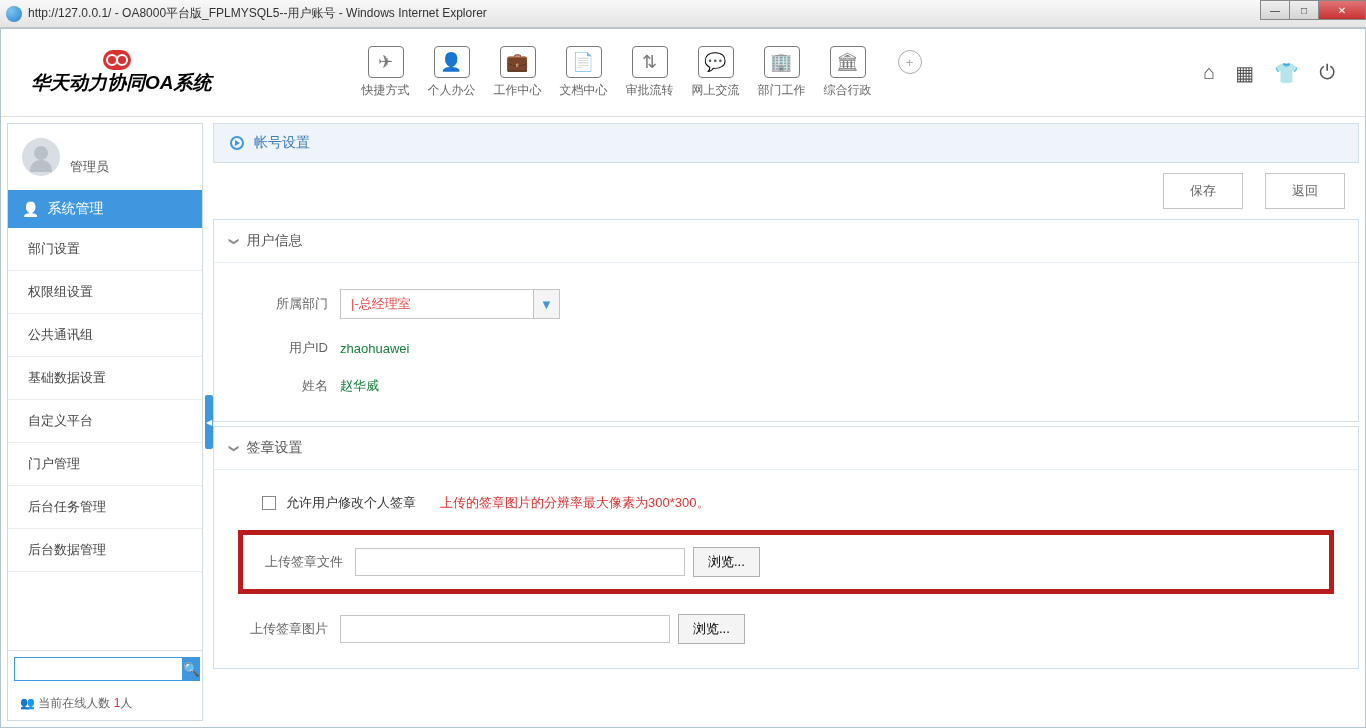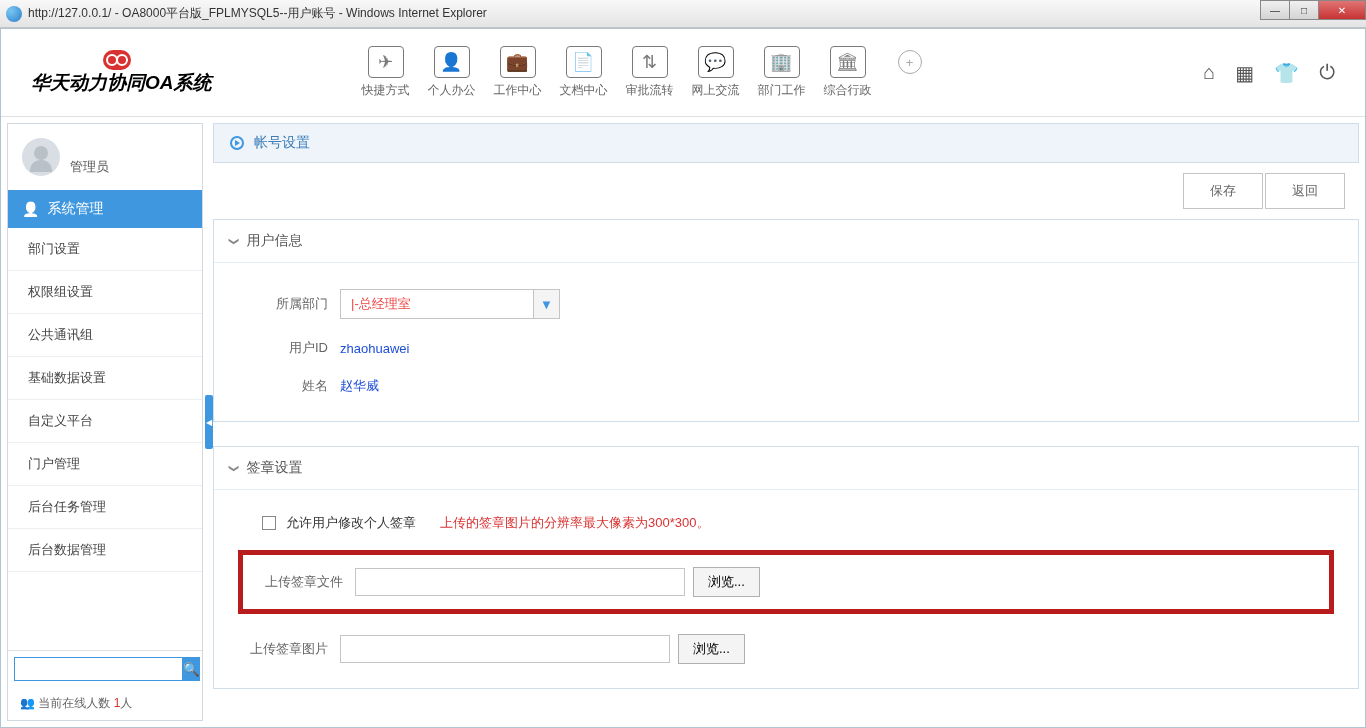--- a/index.html
+++ b/index.html
@@ -59,31 +59,31 @@
     .content { flex: 1; margin: 6px 6px 6px 0; overflow-y: auto; position: relative; }
     .content::-webkit-scrollbar { width: 14px; }
     .content::-webkit-scrollbar-thumb { background: #c8c8c8; }
     .content::-webkit-scrollbar-track { background: #f0f0f0; border-left: 1px solid #ddd; }
 
     .breadcrumb { background: #eef4fa; border: 1px solid #d0deea; padding: 10px 16px; margin-bottom: 10px; display: flex; align-items: center; }
     .breadcrumb .bullet { width: 14px; height: 14px; border: 2px solid #3e97df; border-radius: 50%; margin-right: 10px; position: relative; }
     .breadcrumb .bullet::after { content: ''; position: absolute; left: 3px; top: 2px; width: 0; height: 0; border-left: 5px solid #3e97df; border-top: 3px solid transparent; border-bottom: 3px solid transparent; }
     .breadcrumb-text { color: #3e7db8; font-size: 14px; }
 
-    .action-bar { display: flex; justify-content: flex-end; gap: 2px; padding: 0 14px 10px 0; }
+    .action-bar { display: flex; justify-content: flex-end; gap: 22px; padding: 0 14px 10px 0; }
     .action-btn { background: #fff; border: 1px solid #c4c4c4; padding: 8px 26px; font-size: 13px; color: #666; cursor: pointer; }
 
-    .panel { border: 1px solid #d0deea; margin-bottom: 24px; background: #fff; }
+    .panel { border: 1px solid #d0deea; margin-bottom: 4px; background: #fff; }
     .panel-title { padding: 12px 16px; color: #555; font-size: 14px; border-bottom: 1px solid #e6eef5; }
     .panel-title::before { content: '❯'; margin-right: 8px; transform: rotate(90deg); display: inline-block; font-size: 10px; color: #888; }
     .panel-body { padding: 16px 24px; }
 
     .form-row { display: flex; align-items: center; padding: 10px 0; }
     .form-label { width: 90px; text-align: right; color: #666; font-size: 13px; margin-right: 12px; }
-    .form-value { color: #1d4ed8; }
+    .form-value { color: #15803d; }
     .dropdown { display: flex; border: 1px solid #c4c4c4; width: 220px; }
     .dropdown-text { flex: 1; padding: 5px 10px; color: #ef4444; }
     .dropdown-arrow { width: 26px; background: #f4f4f4; border-left: 1px solid #c4c4c4; display: flex; align-items: center; justify-content: center; color: #3e97df; }
 
     .checkbox-row { display: flex; align-items: center; padding: 8px 0 12px 24px; }
     .checkbox { width: 14px; height: 14px; border: 1px solid #888; margin-right: 10px; }
     .warn-text { color: #d93232; margin-left: 24px; font-size: 13px; }
 
     .upload-row { display: flex; align-items: center; padding: 8px 0 8px 0; }
     .upload-row.highlighted { border: 5px solid #b91c1c; padding: 12px 10px; margin: 6px 0 12px 0; }

